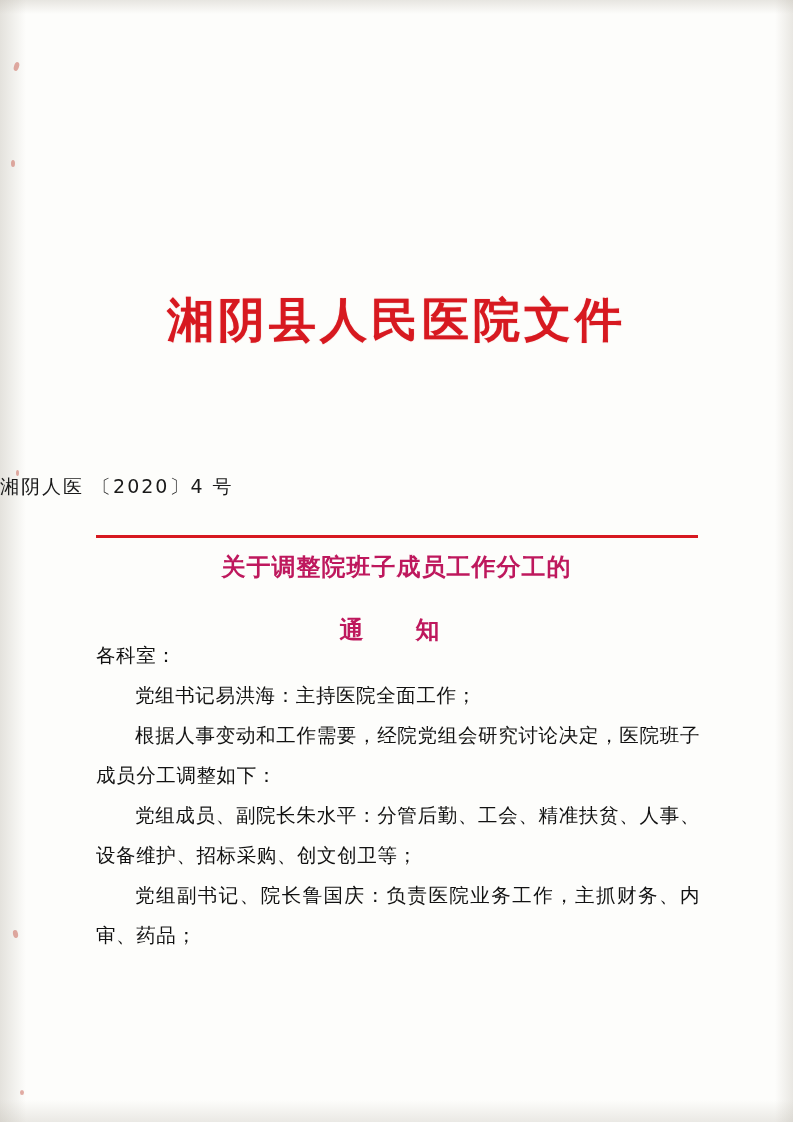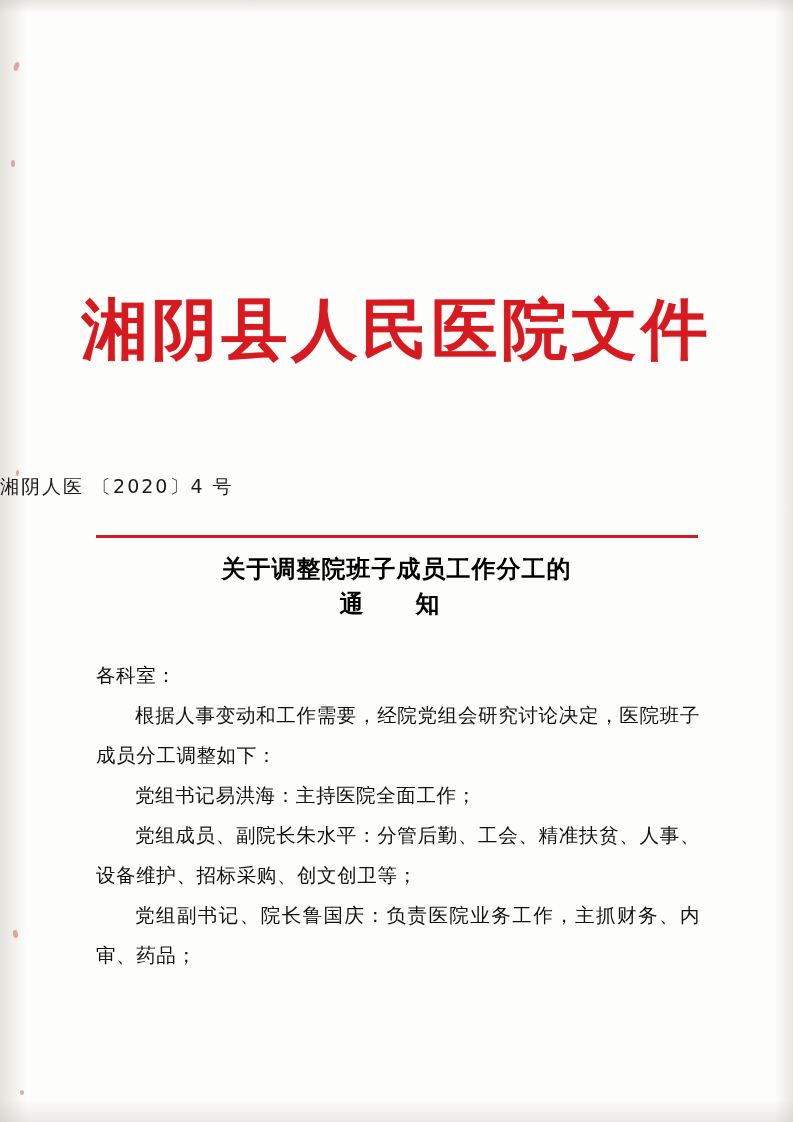--- a/index.html
+++ b/index.html
@@ -66,21 +66,21 @@
   
   .masthead {
     position: absolute;
     top: 295px;
     left: 0;
     width: 793px;
     text-align: center;
     color: #d71920;
     font-family: "DejaVu Serif", "Liberation Serif", serif;
     font-weight: bold;
-    font-size: 66px;
+    font-size: 47px;
     letter-spacing: 4px;
     line-height: 1.05;
     text-shadow: 0 0 1px rgba(215,25,32,0.55);
     white-space: nowrap;
   }
 
   
   .doc-number {
     position: absolute;
     top: 474px;
@@ -103,35 +103,36 @@
     background: #d71920;
   }
 
   
   .title-block {
     position: absolute;
     top: 552px;
     left: 0;
     width: 793px;
     text-align: center;
-    color: #000000;
-    font-family: Liberation Serif, serif;
+    color: #be185d;
+    font-family: Liberation Mono, monospace;
     font-weight: bold;
     font-size: 24px;
     line-height: 1.45;
     letter-spacing: 1px;
   }
   .title-line2 {
     letter-spacing: 14px;
+    margin-top: 28px;
   }
 
   
   .body-text {
     position: absolute;
-    top: 656px;
+    top: 636px;
     left: 96px;
     width: 604px;
     color: #121212;
     font-family: "DejaVu Sans", "Liberation Sans", sans-serif;
     font-size: 19.5px;
     line-height: 40px;
     letter-spacing: 0.6px;
     text-align: justify;
   }
   .body-text p {
@@ -163,19 +164,19 @@
 
   <div class="red-rule"></div>
 
   <div class="title-block">
     <div class="title-line1">关于调整院班子成员工作分工的</div>
     <div class="title-line2">通　知</div>
   </div>
 
   <div class="body-text">
     <p>各科室：</p>
+    <p class="indent2">党组书记易洪海：主持医院全面工作；</p>
     <p class="indent2">根据人事变动和工作需要，经院党组会研究讨论决定，医院班子成员分工调整如下：</p>
-    <p class="indent2">党组书记易洪海：主持医院全面工作；</p>
     <p class="indent2">党组成员、副院长朱水平：分管后勤、工会、精准扶贫、人事、设备维护、招标采购、创文创卫等；</p>
     <p class="indent2">党组副书记、院长鲁国庆：负责医院业务工作，主抓财务、内审、药品；</p>
   </div>
 
 </div>
 
 </body></html>

